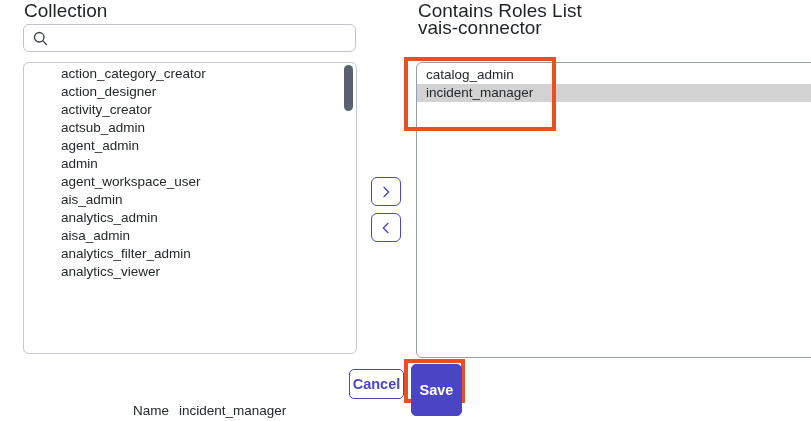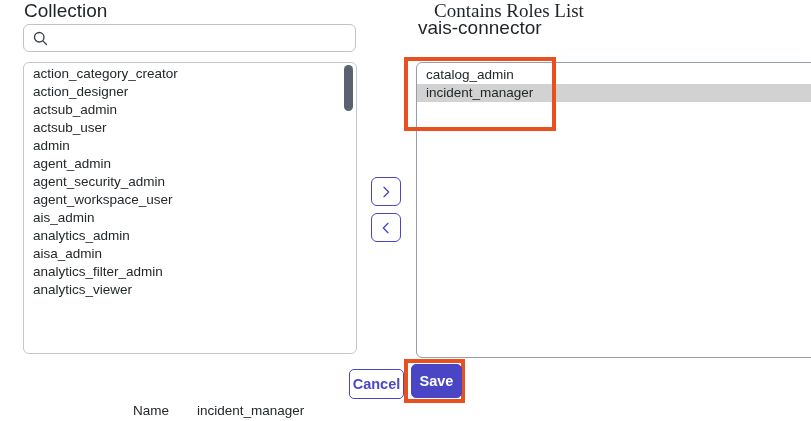--- a/index.html
+++ b/index.html
@@ -7,21 +7,21 @@
   body {
     font-family:"Liberation Sans","DejaVu Sans",sans-serif;
     color:#23282b;
     width:811px; height:421px;
     position:relative; overflow:hidden;
   }
   .stage { position:absolute; inset:0; }
 
   .label { position:absolute; font-size:19px; color:#1f2428; }
   #collection-label { left:24px; top:0px; }
-  #contains-label   { left:434px; top:0px;font-family:Liberation Serif, serif; }
+  #contains-label   { left:418px; top:0px; }
   #collection-name  { left:418px; top:17px; }
 
   
   .search-box {
     position:absolute; left:23px; top:24px; width:333px; height:28px;
     border:1px solid #bfc4cb; border-radius:6px; background:#fff;
     display:flex; align-items:center; padding-left:8px;
   }
   .search-box svg { flex:0 0 auto; }
   .search-box input {
@@ -30,21 +30,21 @@
     width:290px; margin-left:6px;
   }
 
   
   .listbox {
     position:absolute; background:#fff; overflow:hidden;
     border-radius:6px; font-size:13.5px;
   }
   #available-list {
     left:23px; top:62px; width:334px; height:292px;
-    border:1px solid #c3c8cf; padding-top:2px;
+    border:1px solid #c3c8cf; padding-top:2px;padding-left:28px;
   }
   #assigned-list {
     left:416px; top:62px; width:416px; height:296px;
     border:1px solid #959ea9; padding-top:3px;
   }
   .opt { height:18px; line-height:18px; padding-left:9px; white-space:nowrap; cursor:default; }
   .opt.selected { background:#d2d2d2; }
 
   
   .scrollbar-track {
@@ -76,53 +76,52 @@
   
   .btn {
     position:absolute; font-family:inherit; font-size:14.5px; font-weight:bold;
     border-radius:5px; cursor:pointer; display:flex; align-items:center; justify-content:center;
   }
   #cancel-btn {
     left:349px; top:369px; width:55px; height:30px;
     background:#ffffff; border:1.5px solid #4b46c6; color:#4b46c6;
   }
   #save-btn {
-    left:411px; top:364px; width:51px; height:34px;
+    left:411px; top:364px; width:51px; height:52px;
     background:#4a45c4; border:1px solid #4a45c4; color:#ffffff; z-index:6;
   }
 
   
   .name-row {
     position:absolute; left:133px; top:403px; font-size:13.5px;
-    display:flex; gap:28px; color:#23282b;
+    display:flex; gap:10px; color:#23282b;
   }
 </style>
 </head>
 <body>
 
 <div class="stage">
 
   <div class="label" id="collection-label">Collection</div>
 
   <div class="search-box">
     <svg width="17" height="17" viewBox="0 0 20 20">
       <circle cx="8.5" cy="8.5" r="5.6" fill="none" stroke="#3a3f46" stroke-width="1.6"></circle>
       <line x1="12.8" y1="12.8" x2="17" y2="17" stroke="#3a3f46" stroke-width="1.6" stroke-linecap="round"></line>
     </svg>
     <input type="text" placeholder="" style="">
   </div>
 
   <div class="listbox" id="available-list">
     <div class="opt">action_category_creator</div>
     <div class="opt">action_designer</div>
+    <div class="opt">activity_creator</div>
     <div class="opt">actsub_admin</div>
-    <div class="opt">actsub_user</div>
+    <div class="opt">agent_admin</div>
     <div class="opt">admin</div>
-    <div class="opt">agent_admin</div>
-    <div class="opt">agent_security_admin</div>
     <div class="opt">agent_workspace_user</div>
     <div class="opt">ais_admin</div>
     <div class="opt">analytics_admin</div>
     <div class="opt">aisa_admin</div>
     <div class="opt">analytics_filter_admin</div>
     <div class="opt">analytics_viewer</div>
     <div class="scrollbar-track">
       <div class="scrollbar-thumb"></div>
     </div>
   </div>

